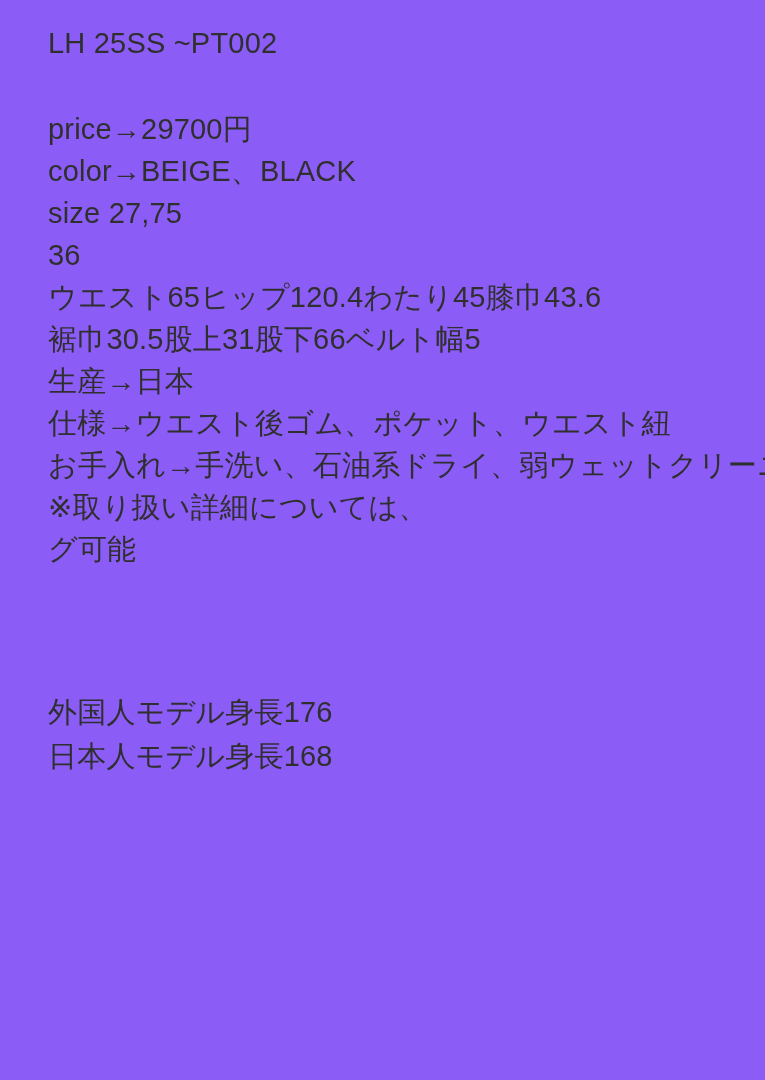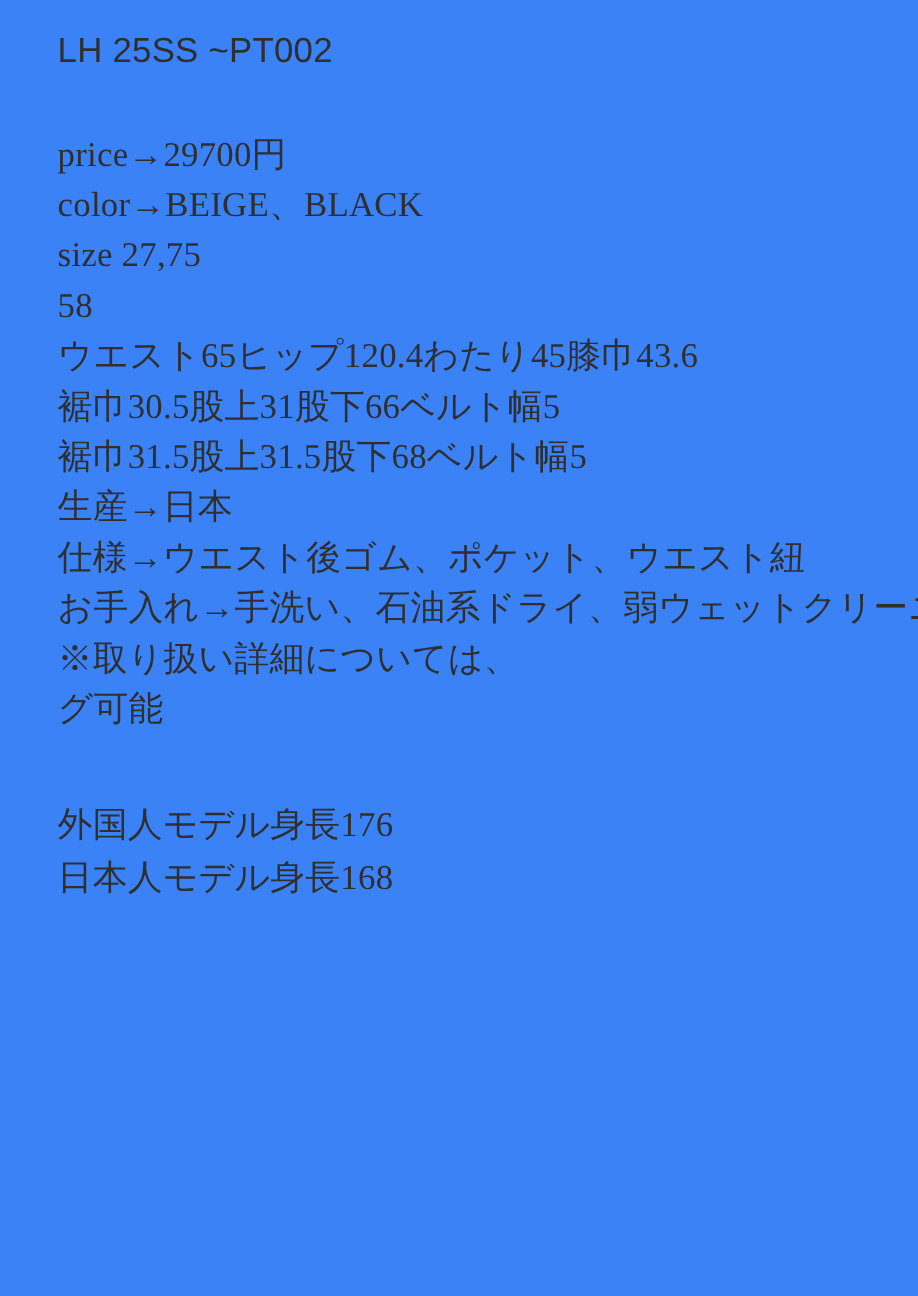--- a/index.html
+++ b/index.html
@@ -22,50 +22,47 @@
     font-size: 29px;
     line-height: 42px;
     letter-spacing: 0.2px;
   }
   .title-line {
     height: 42px;
     white-space: nowrap;
   }
   .details {
     margin-top: 44px;
-    font-family: Liberation Serif, serif;
   }
   .text-line {
     height: 42px;
     white-space: nowrap; 
   }
   .footer {
-    margin-top: 54px;
-    font-family: Liberation Serif, serif;
+    margin-top: 120px;
   }
   .footer .text-line {
     height: 44px;
     line-height: 44px;
   }
 </style>
 </head>
 <body>
 
-<div class="page" style="background: #3b82f6; color: rgb(47, 47, 47);">
+<div class="page" style="background: #8b5cf6; color: rgb(47, 47, 47);">
 
   <div class="title-line">LH 25SS ~PT002</div>
 
   <div class="details">
     <div class="text-line">price→29700円</div>
     <div class="text-line">color→BEIGE、BLACK</div>
     <div class="text-line">size 27,75</div>
-    <div class="text-line">58</div>
+    <div class="text-line">36</div>
     <div class="text-line">ウエスト65ヒップ120.4わたり45膝巾43.6</div>
     <div class="text-line">裾巾30.5股上31股下66ベルト幅5</div>
-    <div class="text-line">裾巾31.5股上31.5股下68ベルト幅5</div>
     <div class="text-line">生産→日本</div>
     <div class="text-line">仕様→ウエスト後ゴム、ポケット、ウエスト紐</div>
     <div class="text-line">お手入れ→手洗い、石油系ドライ、弱ウェットクリーニン</div>
     <div class="text-line">※取り扱い詳細については、</div>
     <div class="text-line">グ可能</div>
   </div>
 
   <div class="footer">
     <div class="text-line">外国人モデル身長176</div>
     <div class="text-line">日本人モデル身長168</div>

